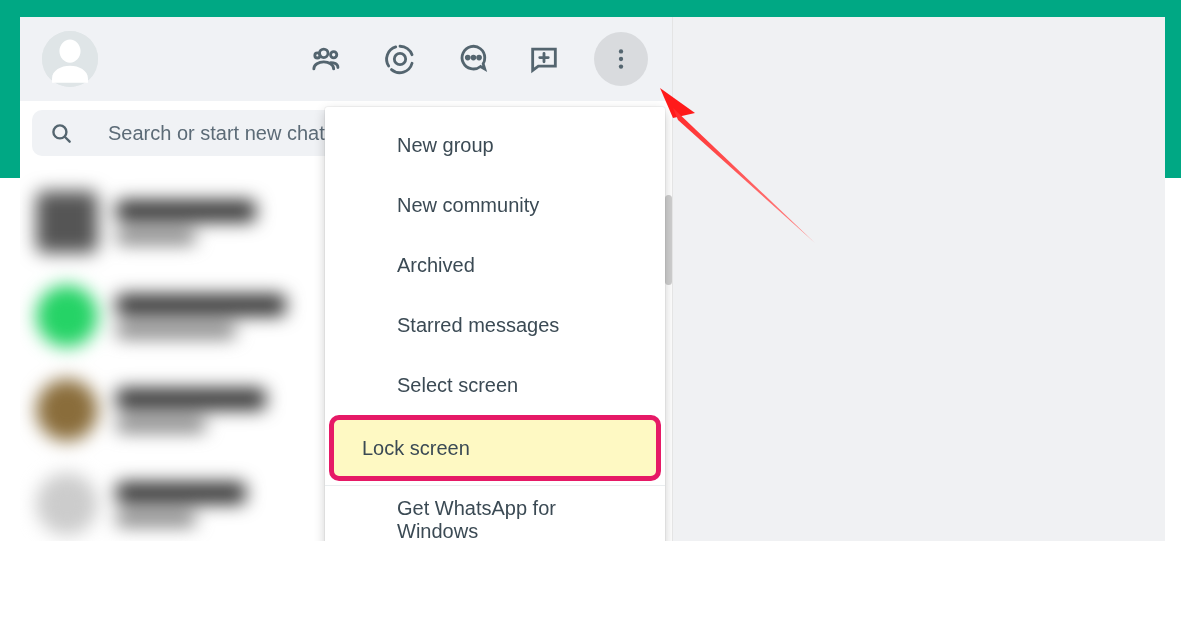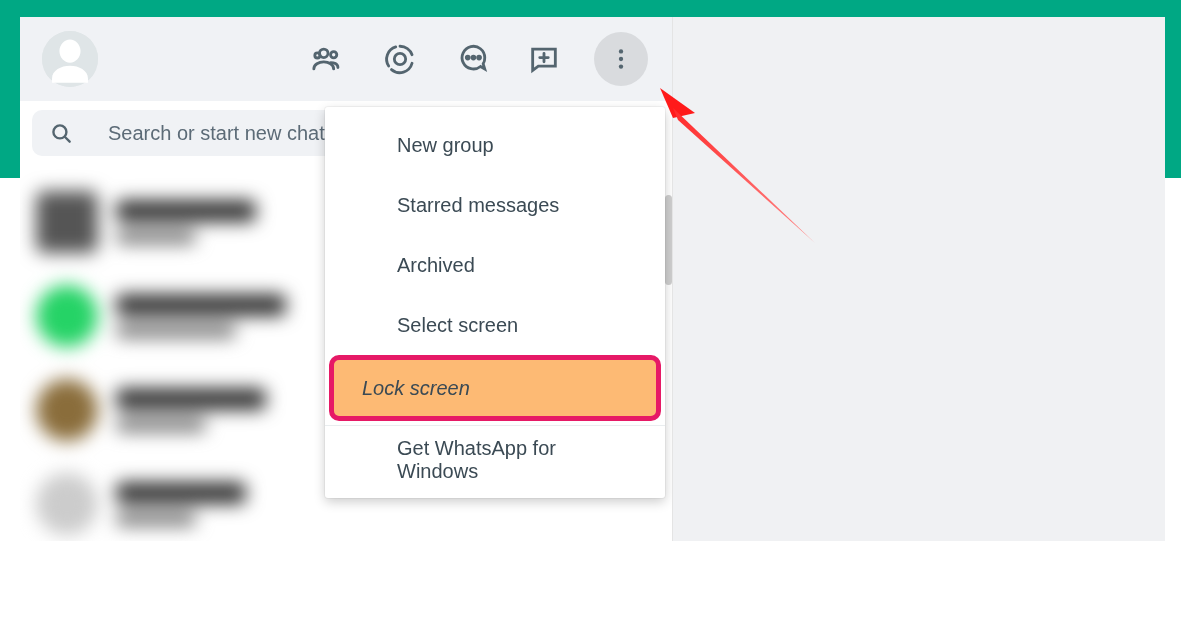--- a/index.html
+++ b/index.html
@@ -153,21 +153,21 @@
   .menu-item {
     height: 60px;
     display: flex;
     align-items: center;
     padding: 0 28px;
     font-size: 20px;
     color: #3b4a54;
     cursor: pointer;
     margin-left: 44px;
   }
-  .menu-item:hover, .menu-item.hovered { background:#fdba74;font-style:italic; }
+  .menu-item:hover, .menu-item.hovered { background:#fef9c3; }
   .menu-sep {
     height: 1px;
     background: #e9edef;
     margin: 4px 0;
   }
   .highlight-box {
     border: 5px solid #e61a66;
     border-radius: 10px;
     background: #f5f6f6;
   }
@@ -307,24 +307,27 @@
         </div>
       </div>
 
       <div class="mini-scroll"></div>
 
       <div class="dropdown">
         <div class="menu-item">
           <span>New group</span>
         </div>
         <div class="menu-item">
+          <span>New community</span>
+        </div>
+        <div class="menu-item">
+          <span>Archived</span>
+        </div>
+        <div class="menu-item">
           <span>Starred messages</span>
-        </div>
-        <div class="menu-item">
-          <span>Archived</span>
         </div>
         <div class="menu-item">
           <span>Select screen</span>
         </div>
         <div class="menu-item hovered highlight-box" style="height:56px;margin:0 4px;">
           <span>Lock screen</span>
         </div>
         <div class="menu-sep"></div>
         <div class="menu-item">
           <span>Get WhatsApp for Windows</span>

